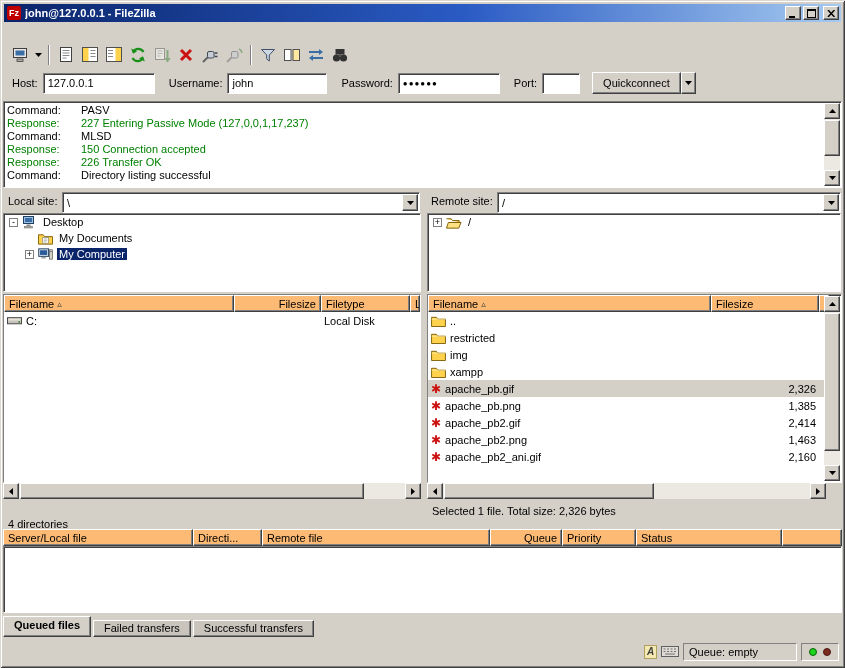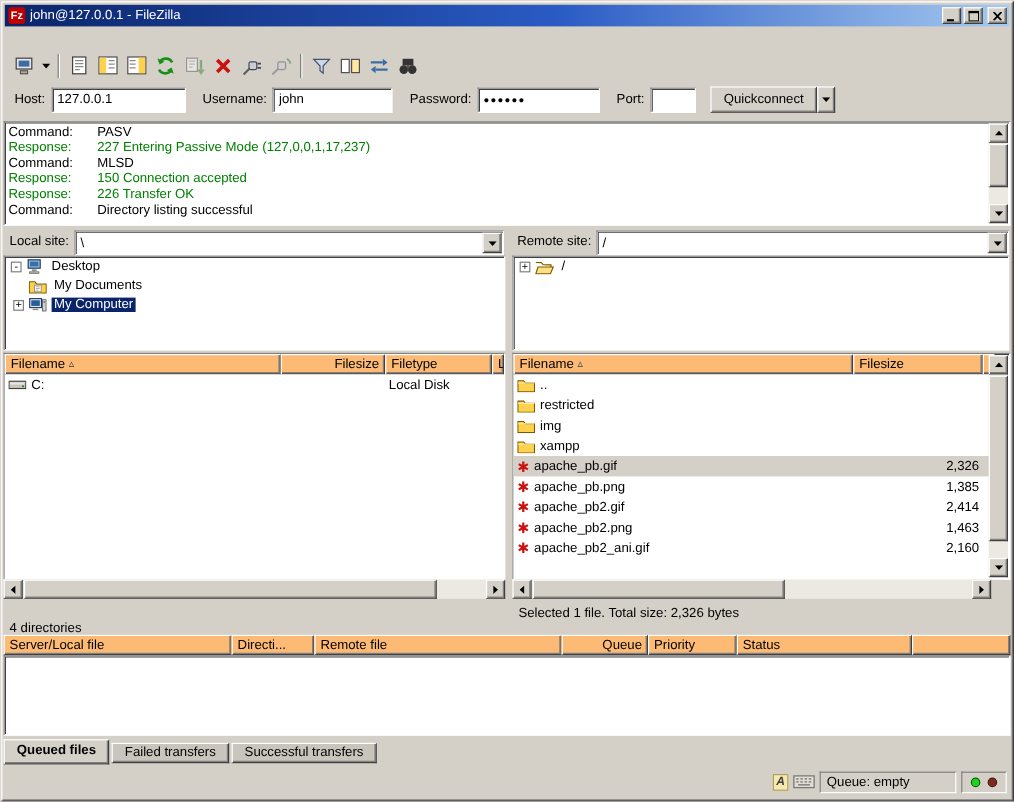--- a/index.html
+++ b/index.html
@@ -8,21 +8,21 @@
 .window{position:relative;width:845px;height:668px;background:#d4d0c8;
   box-shadow:inset 1px 1px 0 #dcd8d0,inset -1px -1px 0 #404040,inset 2px 2px 0 #fff,inset -2px -2px 0 #808080}
 .abs{position:absolute}
 .r{border:1px solid;border-color:#fff #404040 #404040 #fff;box-shadow:inset -1px -1px 0 #808080;background:#d4d0c8}
 .sunk{border:1px solid;border-color:#808080 #fff #fff #808080;box-shadow:inset 1px 1px 0 #404040;background:#fff}
 .sunk-flat{border:1px solid;border-color:#808080 #fff #fff #808080}
 
 
 .titlebar{left:4px;top:4px;width:837px;height:18px;background:linear-gradient(90deg,#0a246a,#2a5bc4 55%,#a6caf0);display:flex;align-items:center;padding:0 2px 0 3px;color:#fff}
 .logo{width:14px;height:14px;background:#c00000;border-radius:2px;color:#fff;font-weight:bold;font-size:9px;display:flex;align-items:center;justify-content:center;flex:none}
-.tb-title{font-weight:normal;margin-left:4px;flex:1;white-space:nowrap;overflow:hidden}
+.tb-title{font-weight:bold;margin-left:4px;flex:1;white-space:nowrap;overflow:hidden}
 .tb-btn{width:16px;height:14px;margin-left:2px;display:flex;align-items:center;justify-content:center;border:1px solid;border-color:#fff #404040 #404040 #fff;box-shadow:inset -1px -1px 0 #808080;background:#d4d0c8}
 
 
 .menubar{left:4px;top:23px;width:837px;height:19px;display:flex;align-items:center;padding-left:2px}
 .menu-item{padding:2px 8px;cursor:default}
 
 
 .toolbar{left:4px;top:42px;width:837px;height:26px;display:flex;align-items:center;padding-left:5px}
 .tbtn{width:24px;height:22px;display:flex;align-items:center;justify-content:center}
 .tdrop{width:11px;height:22px;display:flex;align-items:center;justify-content:center}
@@ -55,21 +55,21 @@
 .hsb .right{position:absolute;right:0;top:0}
 
 
 .combo{height:21px;background:#fff;border:1px solid;border-color:#808080 #fff #fff #808080;box-shadow:inset 1px 1px 0 #404040;display:flex;align-items:center}
 .ctext{flex:1;padding:0 4px;white-space:nowrap;overflow:hidden}
 .cbtn{width:16px;height:17px;margin:1px;display:flex;align-items:center;justify-content:center;border:1px solid;border-color:#fff #404040 #404040 #fff;box-shadow:inset -1px -1px 0 #808080;background:#d4d0c8;flex:none}
 
 
 .treebox{overflow:hidden}
 .trow{height:16px;display:flex;align-items:center;padding-left:5px;white-space:nowrap}
-.ind{margin-left:2px}
+.ind{margin-left:16px}
 .expander{width:9px;height:9px;border:1px solid #808080;background:#fff;font-size:9px;line-height:7px;text-align:center;margin-right:4px;flex:none;color:#000}
 .spacer{width:13px;flex:none}
 .ticon{margin-right:4px;flex:none;display:flex}
 .tlabel{padding:0 2px}
 .tlabel.sel{background:#0a246a;color:#fff}
 
 
 .lhdr{display:flex;height:17px;background:#d4d0c8}
 .hcell{display:flex;align-items:center;padding:0 4px;border:1px solid;border-color:#fff #404040 #404040 #fff;box-shadow:inset -1px -1px 0 #808080;background:#fdba74;overflow:hidden;white-space:nowrap;flex:none}
 .hcell.num{justify-content:flex-end}
@@ -82,21 +82,21 @@
 .cell.num{justify-content:flex-end}
 .ficon{margin-right:4px;display:flex;flex:none}
 .star{color:#cc1111;font-size:12px;line-height:12px;margin-right:4px;flex:none}
 .hdr-inset{margin-right:16px}
 
 
 .pstat{display:flex;align-items:center;padding-left:5px;height:20px}
 
 
 .qbody{background:#fff}
-.tabs{left:3px;top:615px;height:22px;display:flex;align-items:center}
+.tabs{left:3px;top:615px;height:22px;display:flex;align-items:flex-end}
 .tab{height:19px;padding:2px 10px 0;background:#d4d0c8;border:1px solid;border-color:#fff #404040 #404040 #fff;box-shadow:inset -1px -1px 0 #808080;margin-right:2px;white-space:nowrap}
 .tab.active{font-weight:bold;height:21px}
 .tab.inactive{background:#c9c5bd;margin-top:2px;height:17px;padding-top:1px}
 
 
 .statusbar{left:3px;top:640px;width:839px;height:23px;display:flex;align-items:center;gap:4px;padding:0 3px}
 .flex1{flex:1}
 .sb-icon{display:flex;align-items:center;justify-content:center}
 .ttype{font-weight:bold;font-style:italic;color:#404040;width:13px;text-align:center;background:#f4e9b0;border:1px solid #b0a060;height:14px;line-height:12px;font-size:10px}
 .queue-panel{width:114px;height:18px;display:flex;align-items:center;padding:0 5px;background:#d4d0c8}
@@ -513,21 +513,21 @@
   <div class="abs pstat" style="left:3px;top:514px;width:418px">
       <span>4 directories</span>
     </div>
   <div class="abs pstat" style="left:427px;top:501px;width:415px">
       <span>Selected 1 file. Total size: 2,326 bytes</span>
     </div>
 
   <div class="abs lhdr" style="left:3px;top:529px;width:839px">
     <span class="hcell" style="width:190px">Server/Local file</span>
     <span class="hcell" style="width:69px">Directi...</span>
-    <span class="hcell" style="width:206px">Remote file</span>
+    <span class="hcell" style="width:228px">Remote file</span>
     <span class="hcell num" style="width:72px">Queue</span>
     <span class="hcell" style="width:74px">Priority</span>
     <span class="hcell" style="width:146px">Status</span>
     <span class="hcell hfill"></span>
   </div>
   <div class="abs sunk qbody" style="left:3px;top:546px;width:839px;height:67px"></div>
 
   <div class="abs tabs">
     <span class="tab active">Queued files</span>
     <span class="tab inactive">Failed transfers</span>

